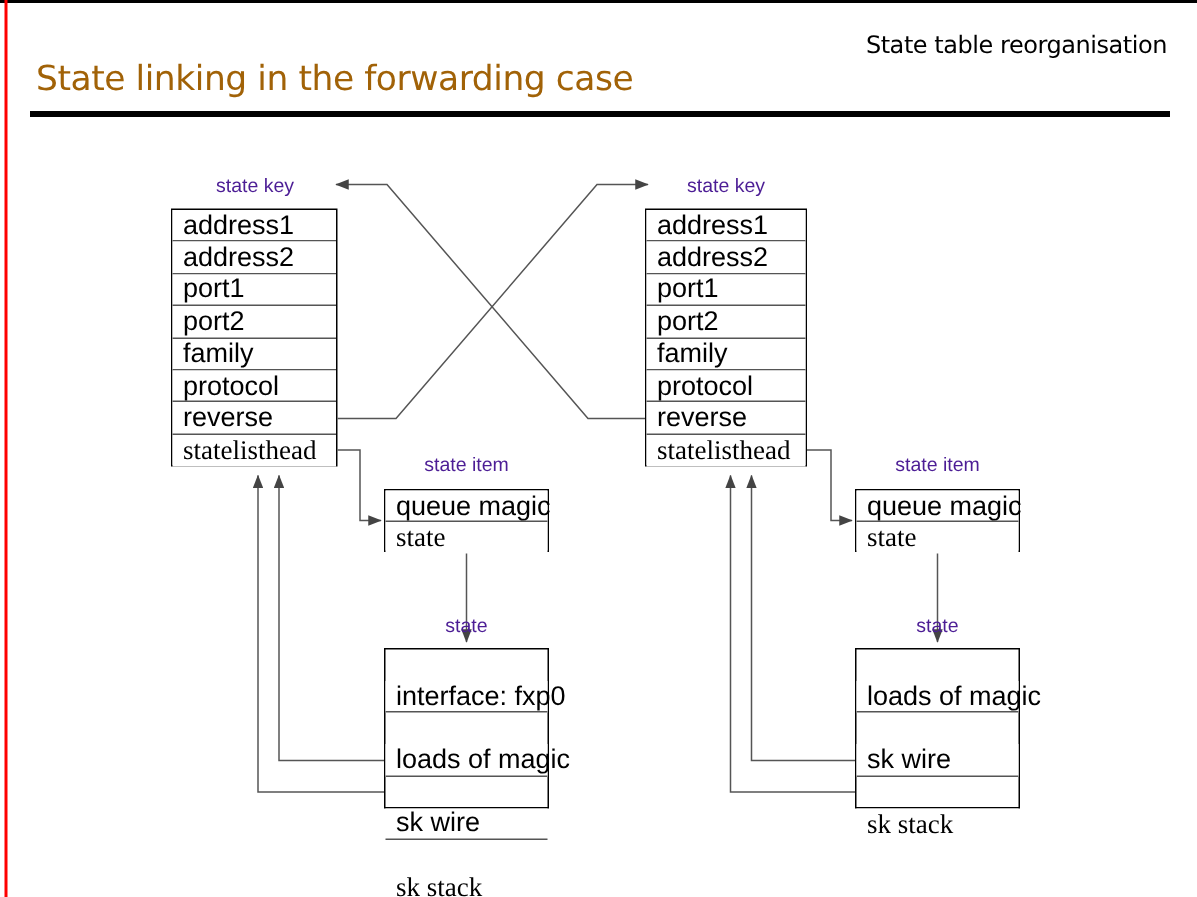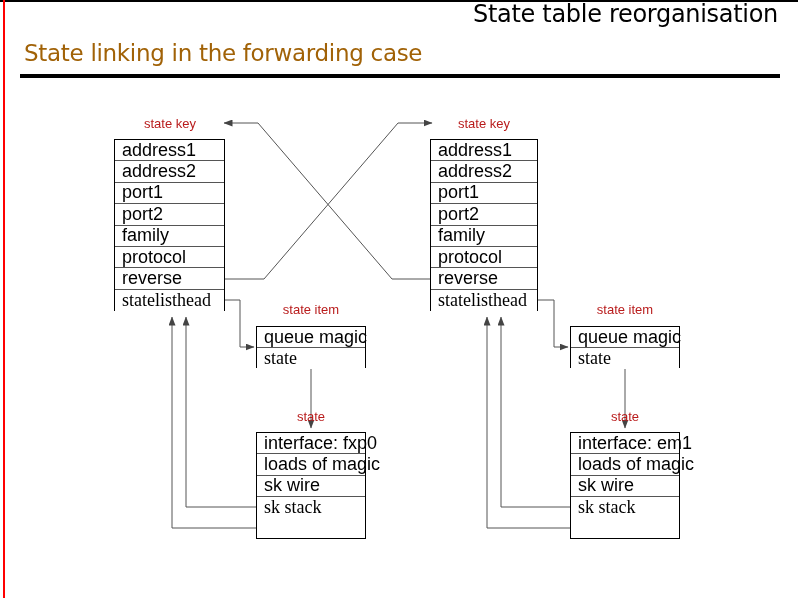--- a/index.html
+++ b/index.html
@@ -25,23 +25,23 @@
   #left-stripe {
     position: absolute;
     left: 3px; top: 0;
     width: 2px; height: 598px;
     background: #ff0000;
   }
   
   #eyebrow {
     position: absolute;
     right: 20px;
-    top: 0;
+    top: 20px;
     font-family: "DejaVu Sans", sans-serif;
-    font-size: 24px;
+    font-size: 16px;
     font-weight: 400;
     letter-spacing: -0.3px;
     color: #000000;
     white-space: nowrap;
   }
   #slide-title {
     position: absolute;
     left: 24px;
     top: 40px;
     font-family: "DejaVu Sans", sans-serif;
@@ -69,21 +69,21 @@
   svg.wires {
     position: absolute;
     left: 0; top: 0;
     width: 798px; height: 598px;
     pointer-events: none;
   }
 
   .caption {
     position: absolute;
     font-size: 13px;
-    color: #b91c1c;
+    color: #4c1d95;
     white-space: nowrap;
     text-align: center;
     transform: translateX(-50%);
   }
 
   .boxtable {
     position: absolute;
     border: 1px solid #000000;
     background: #ffffff;
     box-sizing: border-box;
@@ -98,21 +98,21 @@
     align-items: center;
     white-space: nowrap;
     background: #ffffff;
   }
   .boxtable .row:last-child {
     border-bottom: none;
     font-family: Liberation Serif, serif;
   }
   .k-row { height: 21.4px; }
   .i-row { height: 21.0px; }
-  .s-row { height: 21.4px; }
+  .s-row { height: 21.4px; margin-top: 21px; }
 </style>
 </head>
 <body>
 
 <div id="slide">
 
   <div id="top-rule"></div>
   <div id="left-stripe"></div>
 
   <div id="eyebrow">State table reorganisation</div>
@@ -190,20 +190,19 @@
     <div class="caption" style="left:311px; top:409px;">state</div>
     <div class="boxtable" style="left:256px; top:432px; width:110px; height:107px;">
       <div class="row s-row">interface: fxp0</div>
       <div class="row s-row">loads of magic</div>
       <div class="row s-row">sk wire</div>
       <div class="row s-row">sk stack</div>
     </div>
 
     <div class="caption" style="left:625px; top:409px;">state</div>
     <div class="boxtable" style="left:570px; top:432px; width:110px; height:107px;">
-      <div class="row s-row">interface: em1</div>
       <div class="row s-row">loads of magic</div>
       <div class="row s-row">sk wire</div>
       <div class="row s-row">sk stack</div>
     </div>
 
   </div>
 </div>
 
 </body></html>

